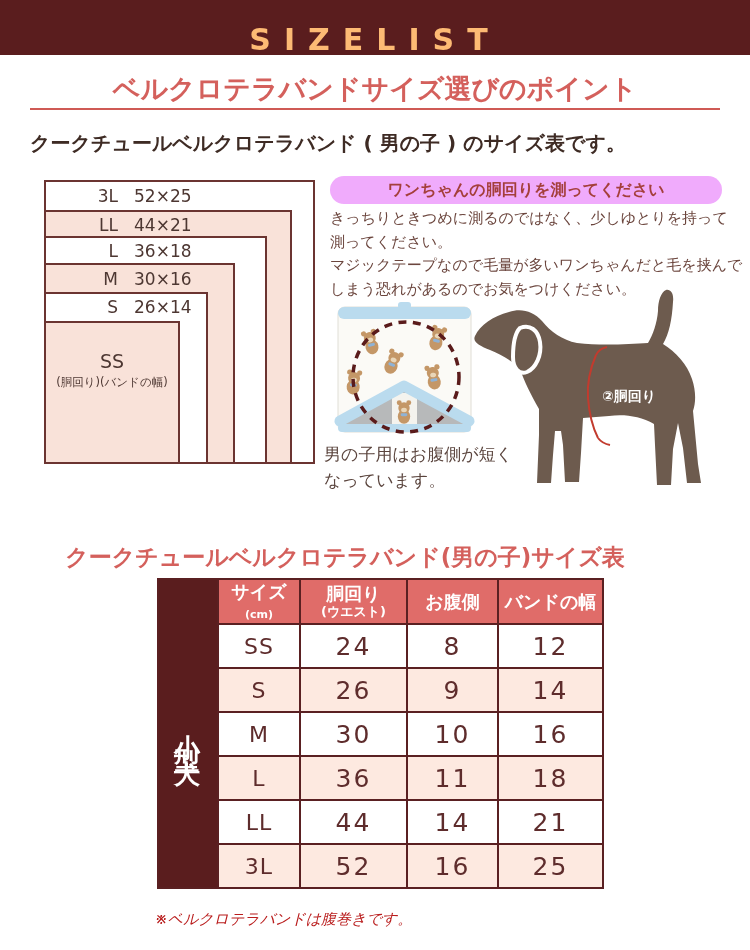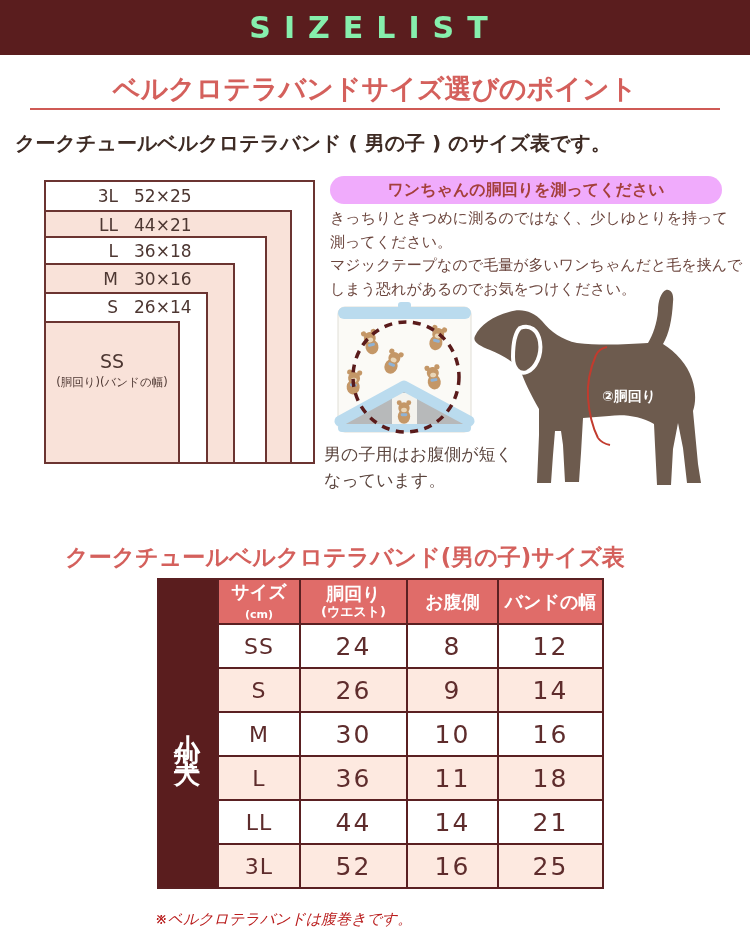--- a/index.html
+++ b/index.html
@@ -2,27 +2,27 @@
 <html><head>
 <meta charset="utf-8">
 <style>
   html,body{margin:0;padding:0;background:#fff;}
   body{width:750px;height:950px;position:relative;overflow:hidden;
        font-family:"DejaVu Sans","Liberation Sans",sans-serif;}
   .abs{position:absolute;}
 
   
   .topbar{left:0;top:0;width:750px;height:55px;background:#5a1d1e;}
-  .topbar h1{margin:0;text-align:center;line-height:55px;font-size:30px;font-weight:bold;
-             color:#86efac;letter-spacing:13px;padding-left:0;}
+  .topbar h1{margin:12px;text-align:center;line-height:55px;font-size:30px;font-weight:bold;
+             color:#fdba74;letter-spacing:13px;padding-left:0;}
 
   
   .main-title{left:0;top:71px;width:750px;text-align:center;font-size:27px;font-weight:bold;color:#d4605c;}
   .title-rule{left:30px;top:108px;width:690px;height:2px;background:#cf5a55;}
-  .subtitle{left:0;top:130px;width:626px;text-align:center;font-size:20px;font-weight:bold;color:#3e2b24;}
+  .subtitle{left:0;top:130px;width:626px;text-align:right;font-size:20px;font-weight:bold;color:#3e2b24;}
 
   
   .diagram{left:44px;top:180px;width:271px;height:284px;}
   .d-rect{position:absolute;left:0;bottom:0;border:2px solid #6b3431;box-sizing:border-box;}
   .r0{top:0;width:271px;height:284px;background:#ffffff;}
   .r1{top:30px;width:248px;height:254px;background:#f9e2d9;}
   .r2{top:56px;width:223px;height:228px;background:#ffffff;}
   .r3{top:83px;width:191px;height:201px;background:#f9e2d9;}
   .r4{top:112px;width:164px;height:172px;background:#ffffff;}
   .r5{top:141px;width:136px;height:143px;background:#f9e2d9;}

